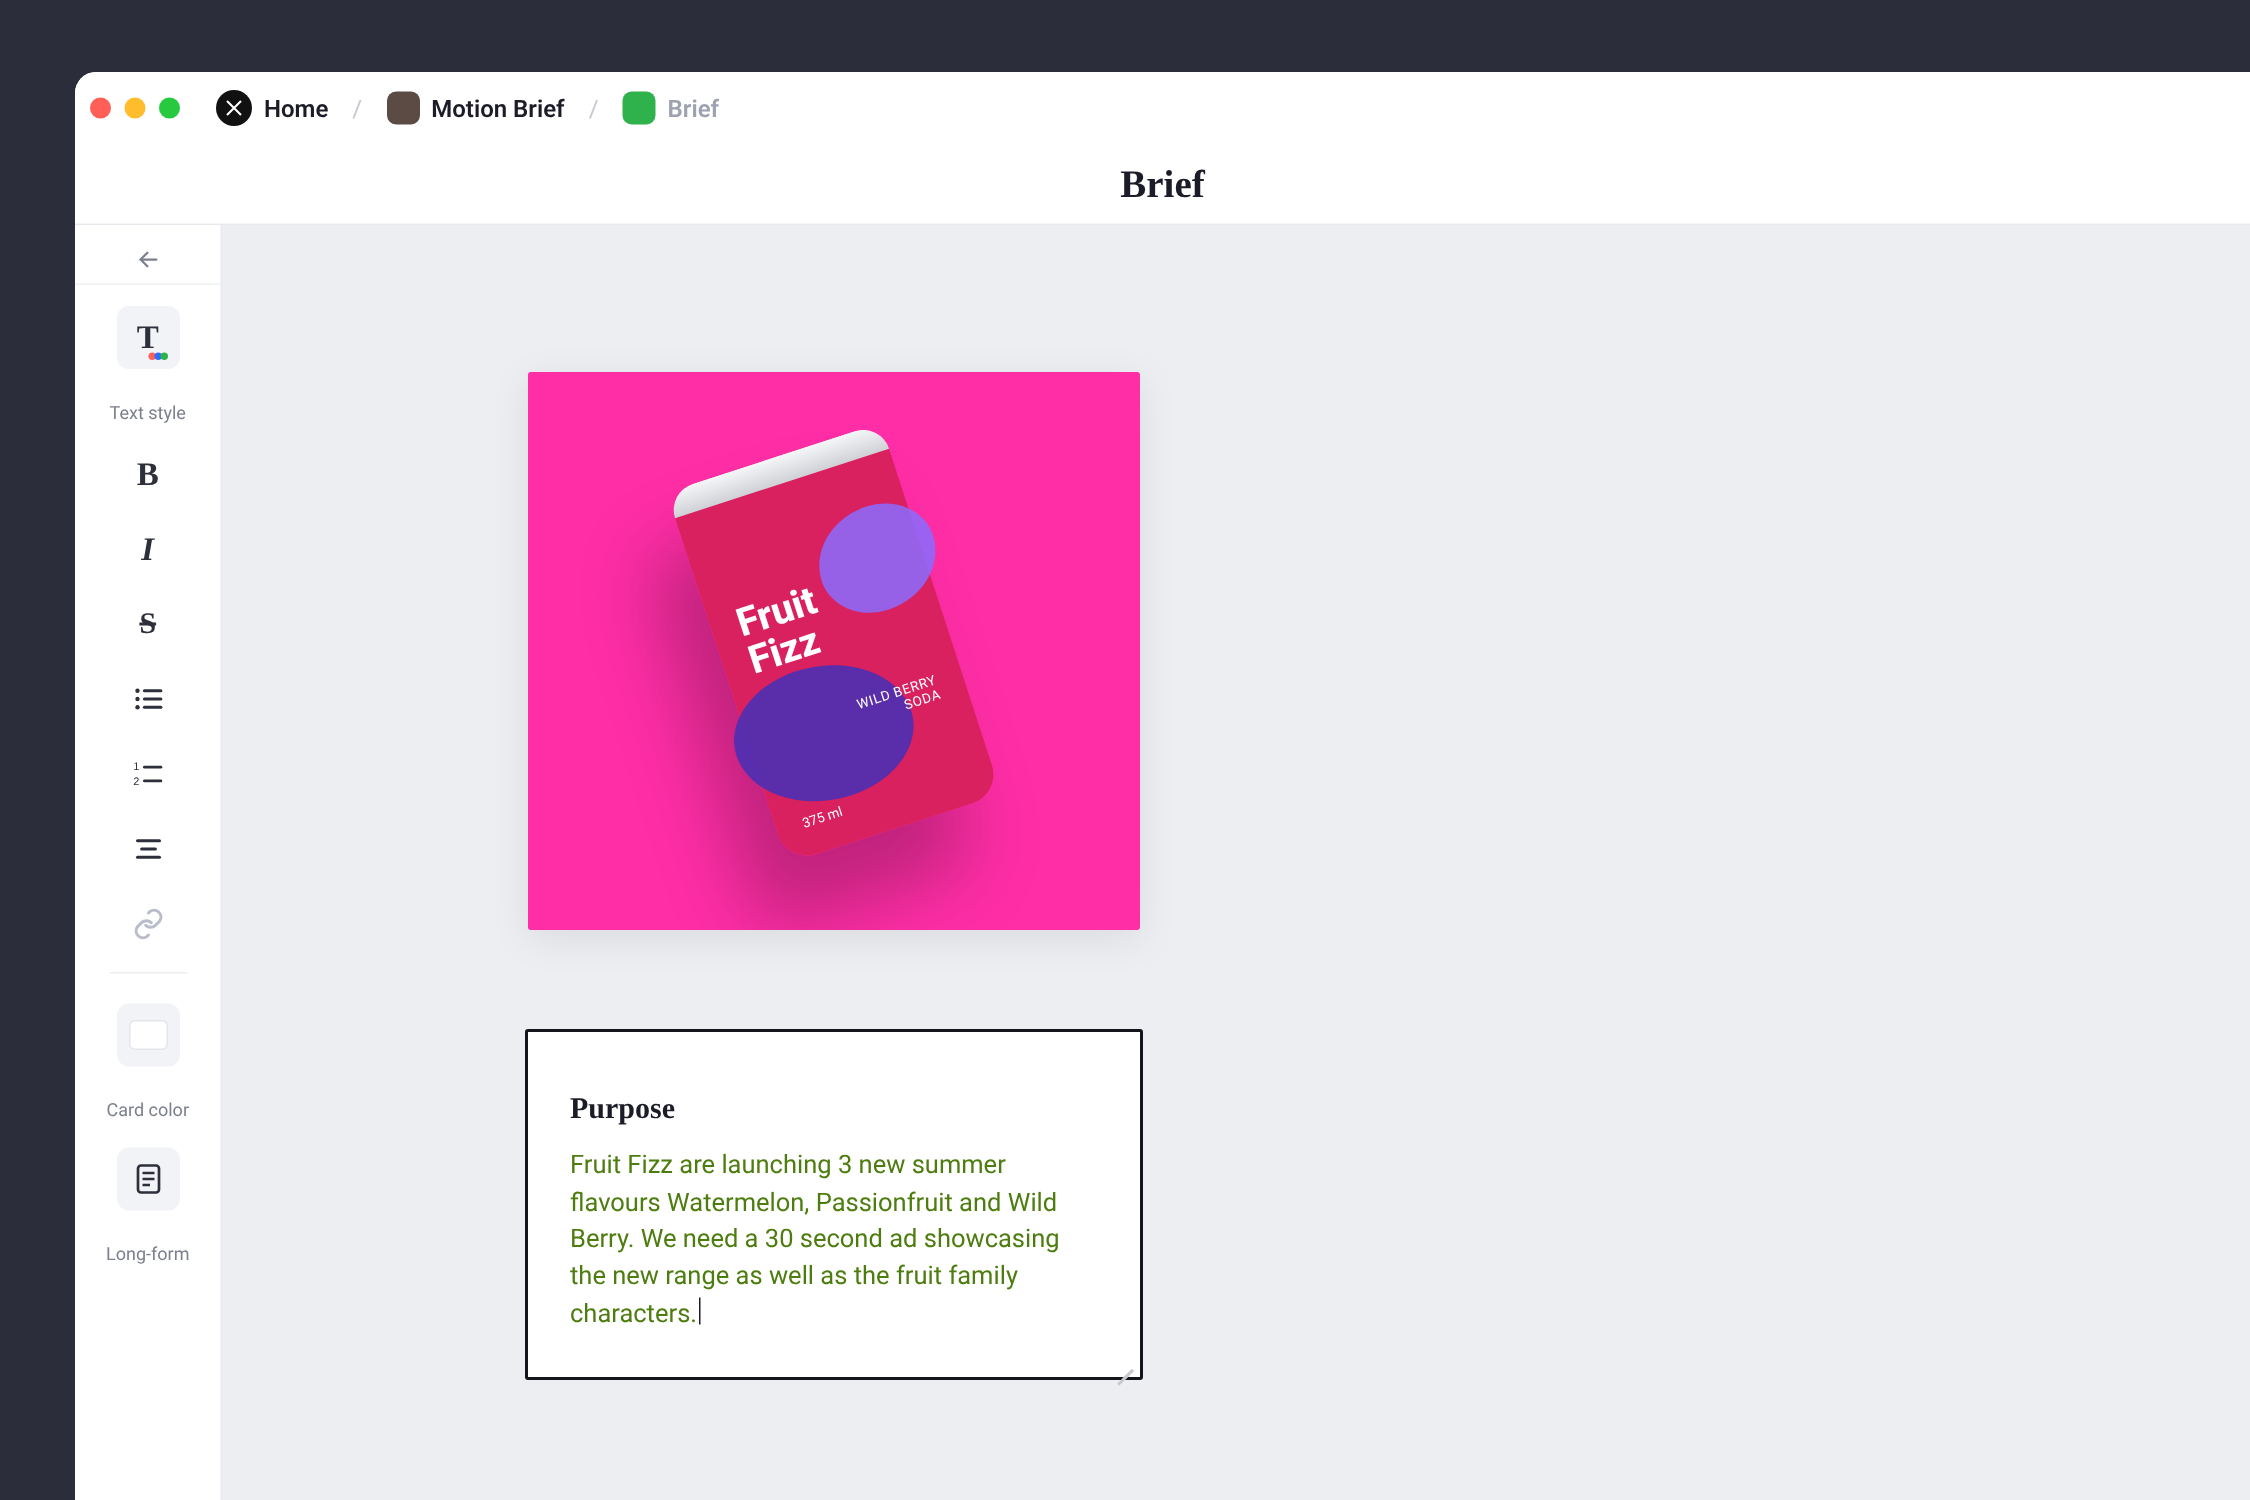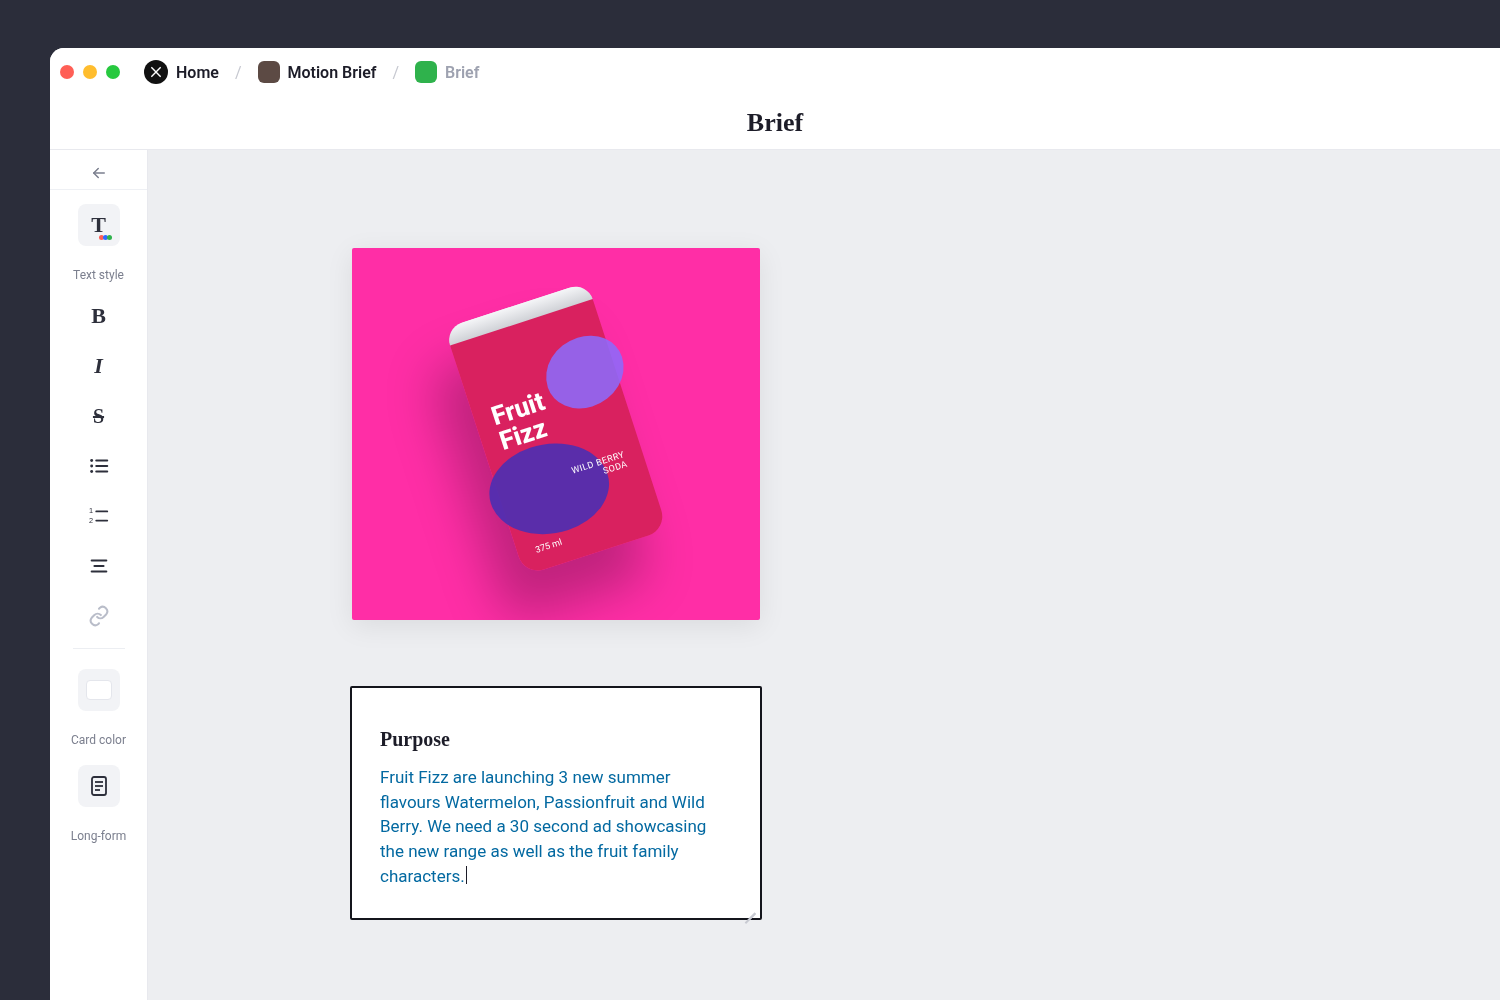--- a/index.html
+++ b/index.html
@@ -115,21 +115,21 @@
   position:absolute; left:202px; top:492px; width:412px;
   background:#fff; border:2px solid #14151c; border-radius:2px;
   padding:40px 28px 30px;
   margin-top:44px;
 }
 .text-card h3{
   font-family:Georgia,"Times New Roman",serif; font-weight:700;
   font-size:20px; color:#1c1c28; margin-bottom:14px;
 }
 .text-card p{
-  font-size:17px; color:#0369a1; line-height:1.45;
+  font-size:17px; color:#4d7c0f; line-height:1.45;
 }
 .cursor { display:inline-block; width:1px; height:18px; background:#1c1c28; vertical-align:-2px; margin-left:1px;}
 .resize-grip{
   position:absolute; right:4px; bottom:4px; width:14px;height:14px;
 }
 .resize-grip::before,.resize-grip::after{
   content:""; position:absolute; right:0; bottom:0; border-bottom:2px solid #c8cad2; transform:rotate(-45deg); transform-origin:right bottom;
 }
 .resize-grip::before{ width:14px; }
 .resize-grip::after{ width:8px; bottom:0; right:0; }

